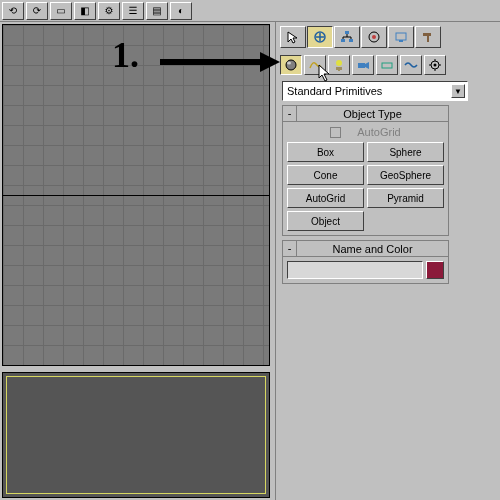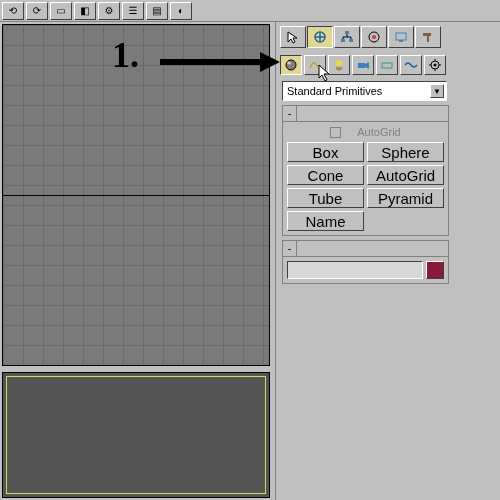--- a/index.html
+++ b/index.html
@@ -152,21 +152,21 @@
     font-size: 11px;
   }
   .sub.active {
     border-top: 1px solid #404040;
     border-left: 1px solid #404040;
     border-right: 1px solid #fff;
     border-bottom: 1px solid #fff;
     background: #e2d792;
   }
   .dropdown {
-    width: 165px;
+    width: 186px;
     height: 20px;
     background: #fff;
     border-top: 1px solid #404040;
     border-left: 1px solid #404040;
     border-right: 1px solid #fff;
     border-bottom: 1px solid #fff;
     display: flex;
     align-items: center;
     justify-content: space-between;
     padding: 0 2px 0 4px;
@@ -230,21 +230,21 @@
     grid-template-columns: 1fr 1fr;
     gap: 3px;
   }
   .obj-btn {
     height: 20px;
     background: #c0c0c0;
     border-top: 1px solid #fff;
     border-left: 1px solid #fff;
     border-right: 1px solid #404040;
     border-bottom: 1px solid #404040;
-    font-size: 15px;
+    font-size: 10px;
     display: flex;
     align-items: center;
     justify-content: center;
     cursor: pointer;
   }
   .namefield {
     display:flex;
     gap:3px;
     padding:4px;
   }
@@ -384,41 +384,43 @@
   </div>
 
   <div class="dropdown">
     <span>Standard Primitives</span>
     <div class="dd-arrow">▼</div>
   </div>
 
   <div class="rollout">
     <div class="roll-head">
       <div class="roll-min">-</div>
+      <div class="roll-title">Object Type</div>
     </div>
     <div class="roll-body">
       <div class="autogrid">
         <div class="cb"></div>
         <span>AutoGrid</span>
       </div>
       <div class="btn-grid">
         <div class="obj-btn">Box</div>
         <div class="obj-btn">Sphere</div>
         <div class="obj-btn">Cone</div>
+        <div class="obj-btn">GeoSphere</div>
         <div class="obj-btn">AutoGrid</div>
-        <div class="obj-btn">Tube</div>
         <div class="obj-btn">Pyramid</div>
-        <div class="obj-btn">Name</div>
+        <div class="obj-btn">Object</div>
       </div>
     </div>
   </div>
 
   <div class="rollout">
     <div class="roll-head">
       <div class="roll-min">-</div>
+      <div class="roll-title">Name and Color</div>
     </div>
     <div class="namefield">
       <div class="name-input"></div>
       <div class="color-swatch"></div>
     </div>
   </div>
 
 </div>
 
 <div class="cursor">

